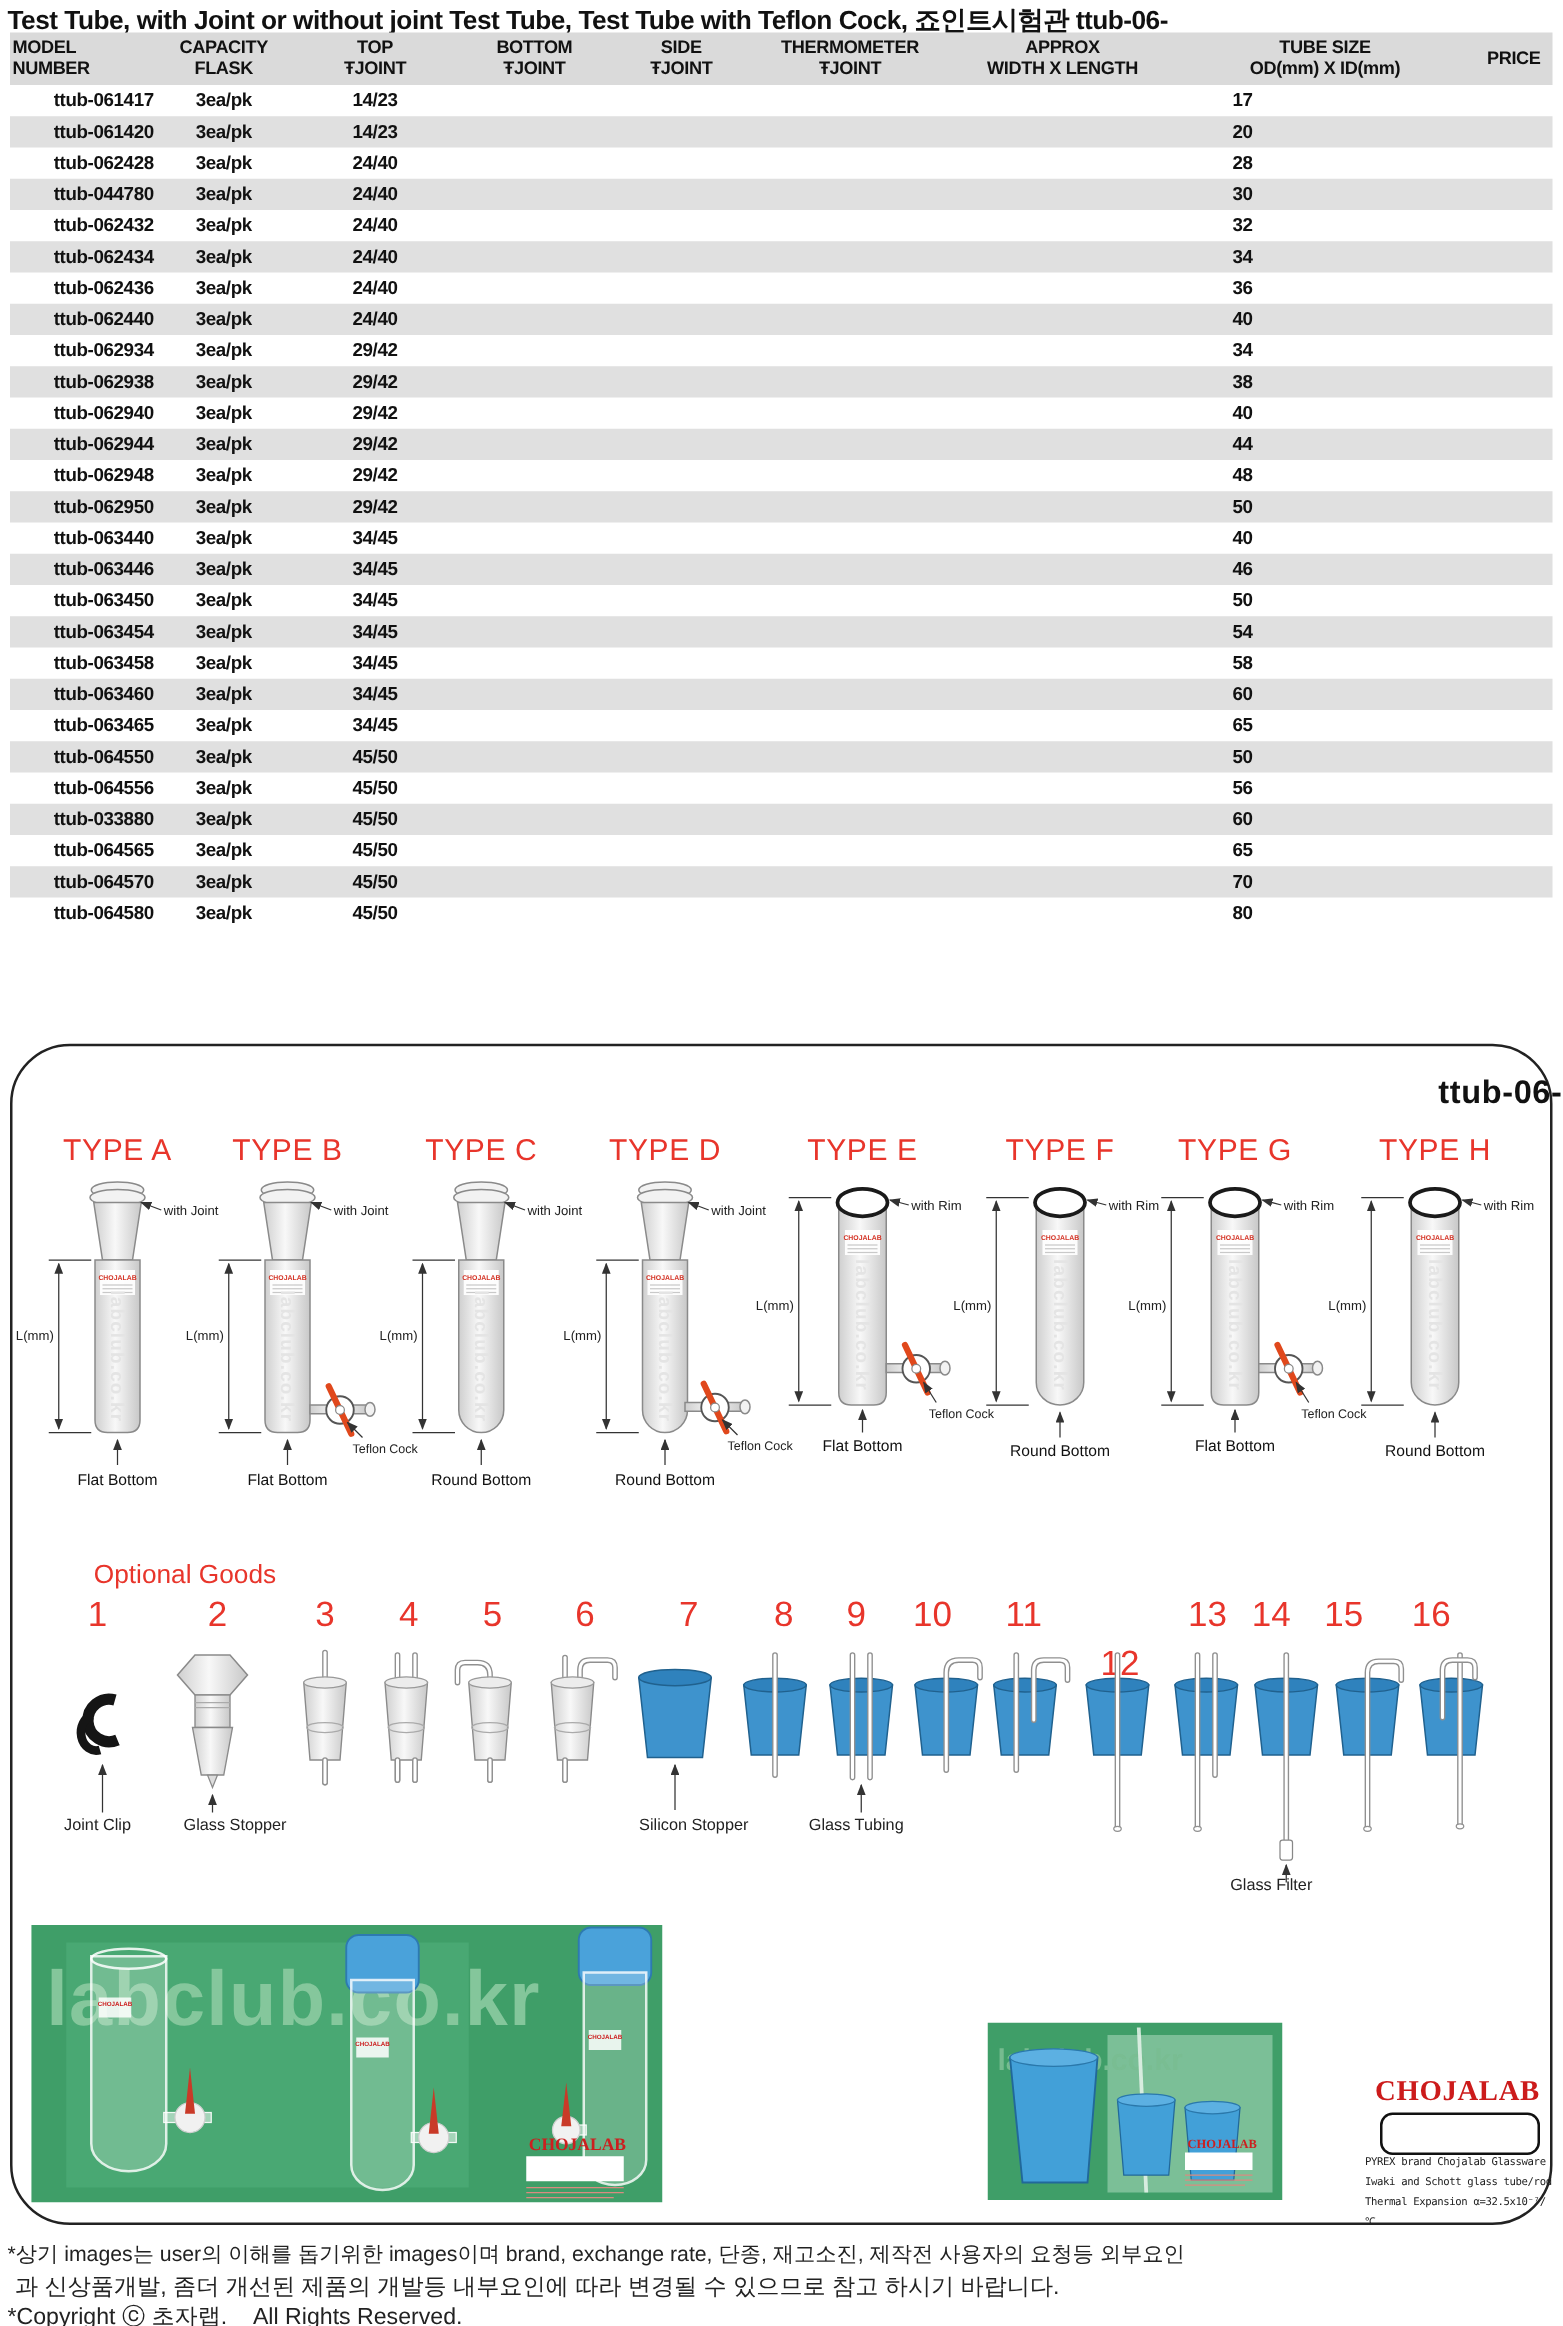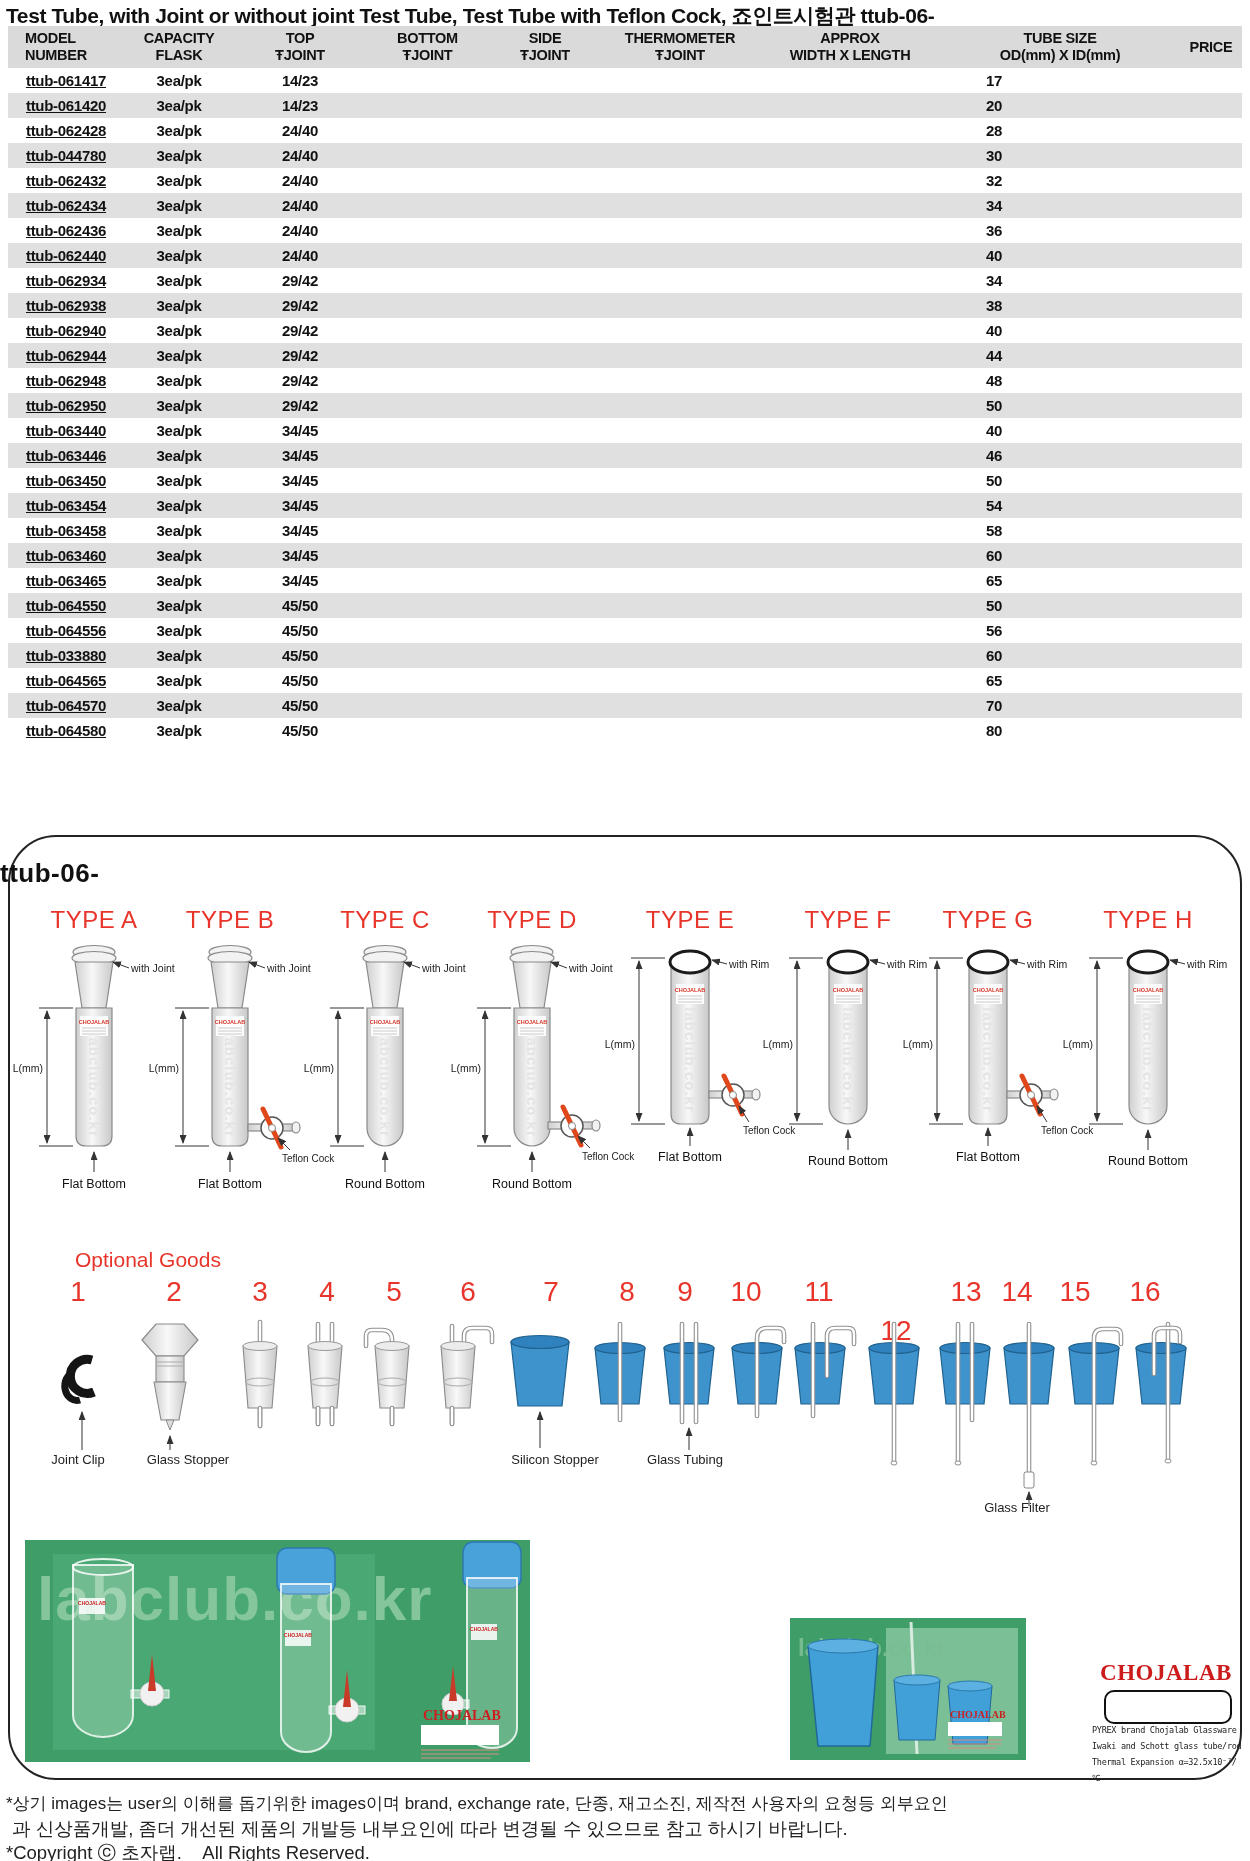--- a/index.html
+++ b/index.html
@@ -6,31 +6,31 @@
   .page{position:relative;width:1250px;height:1861px;background:#fff;overflow:hidden;
         font-family:"Liberation Sans",sans-serif;color:#111;}
   
   .page-title{position:absolute;left:6px;top:2px;width:1240px;font-size:21px;font-weight:bold;
               letter-spacing:-0.4px;white-space:nowrap;}
   
   .ptable{position:absolute;left:8px;top:26px;width:1234px;}
   .thead{display:grid;grid-template-columns:115px 112px 130px 125px 110px 160px 180px 240px 62px;
          background:#dadada;height:42px;align-items:center;font-weight:bold;font-size:14.5px;}
   .thead .hc{text-align:center;line-height:17px;letter-spacing:-0.3px;}
-  .thead .hc.left{text-align:left;padding-left:17px;}
+  .thead .hc.left{text-align:left;padding-left:2px;}
   .trow{display:grid;grid-template-columns:115px 112px 130px 125px 110px 160px 180px 240px 62px;
         height:25px;align-items:center;font-weight:bold;font-size:15px;}
   .trow:nth-child(even){background:#e0e0e0;}
   .trow .c{text-align:center;letter-spacing:-0.3px;}
-  .trow .c.model{text-align:center;padding-left:1px;font-size:15px;text-decoration:underline;}
+  .trow .c.model{text-align:right;padding-left:1px;font-size:15px;}
   .trow .c.od{text-align:left;padding-left:46px;}
   
   .dbox{position:absolute;left:8px;top:835px;width:1230px;height:941px;border:2px solid #222;
         border-radius:48px;background:#fff;}
-  .dbox-title{position:absolute;left:0;top:858px;width:1250px;text-align:left;
+  .dbox-title{position:absolute;left:0;top:858px;width:1250px;text-align:right;
               font-size:26px;font-weight:bold;letter-spacing:0.5px;}
   .fig{position:absolute;overflow:visible;}
   .t-title{font-size:24px;fill:#e8352b;text-anchor:middle;letter-spacing:0.5px;}
   .t-ann{font-size:10.5px;fill:#222;}
   .t-ann-end{font-size:10.5px;fill:#222;text-anchor:end;}
   .t-ann2{font-size:12.5px;fill:#111;text-anchor:middle;}
   .t-ann3{font-size:10px;fill:#222;}
   .t-brand{font-size:5.5px;font-weight:bold;fill:#d43325;text-anchor:middle;}
   .t-water{font-size:15px;font-weight:bold;fill:#e4e4e4;letter-spacing:1px;text-anchor:middle;}
   .glass{fill:url(#gtube);stroke:#8a8a8a;stroke-width:1.2;}

